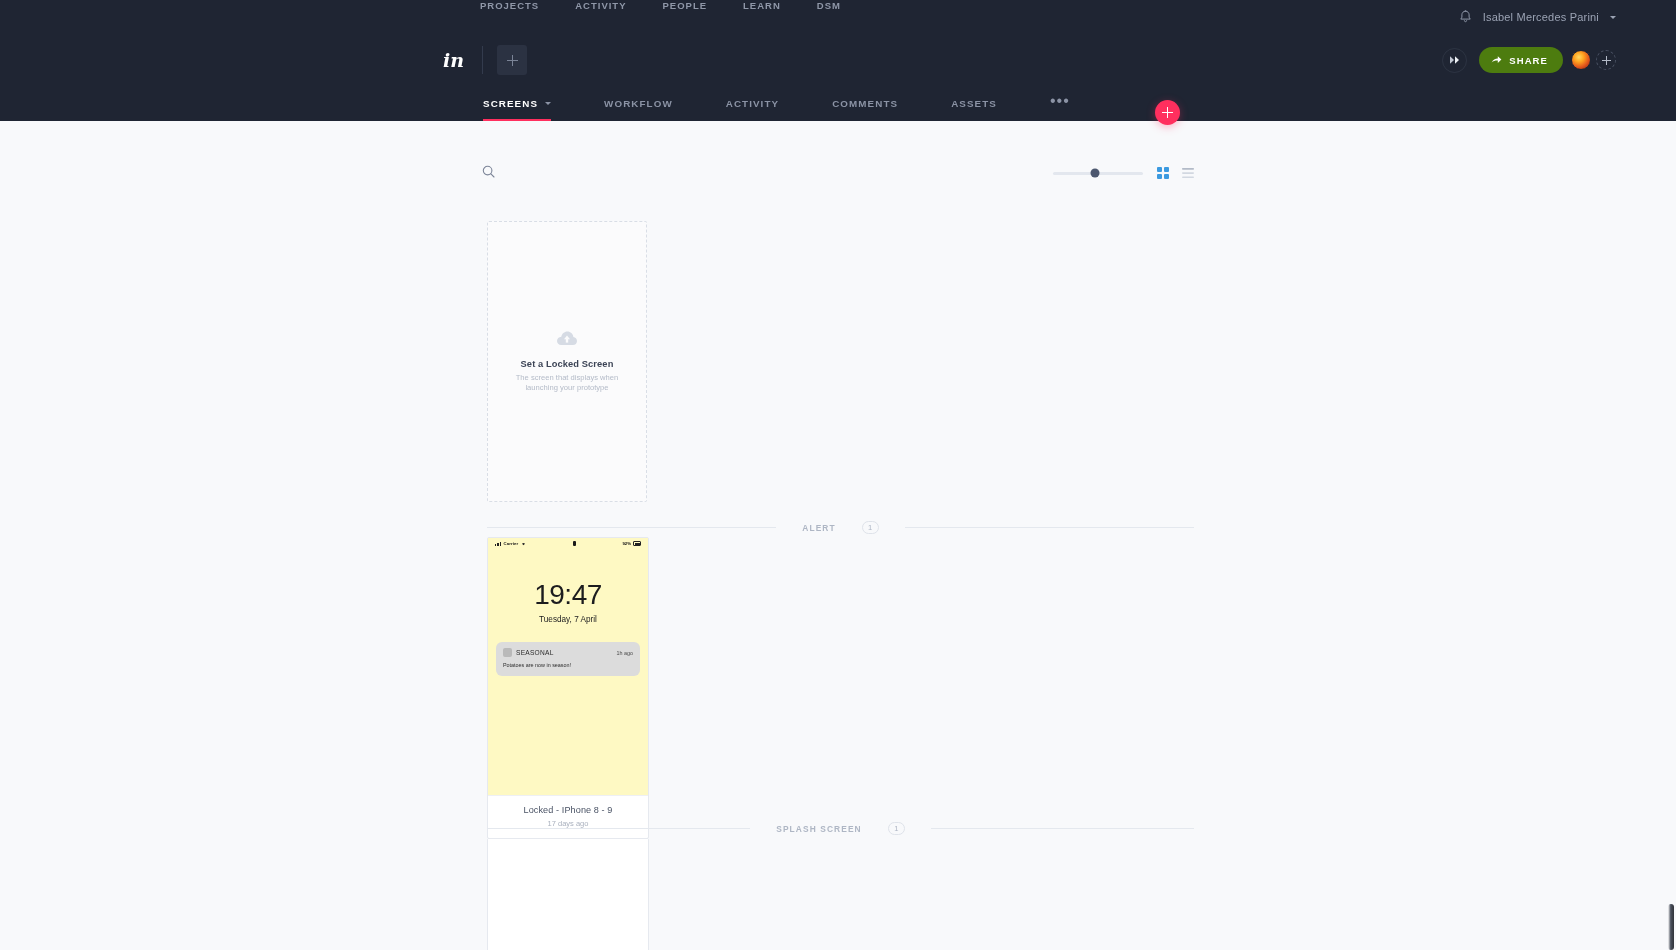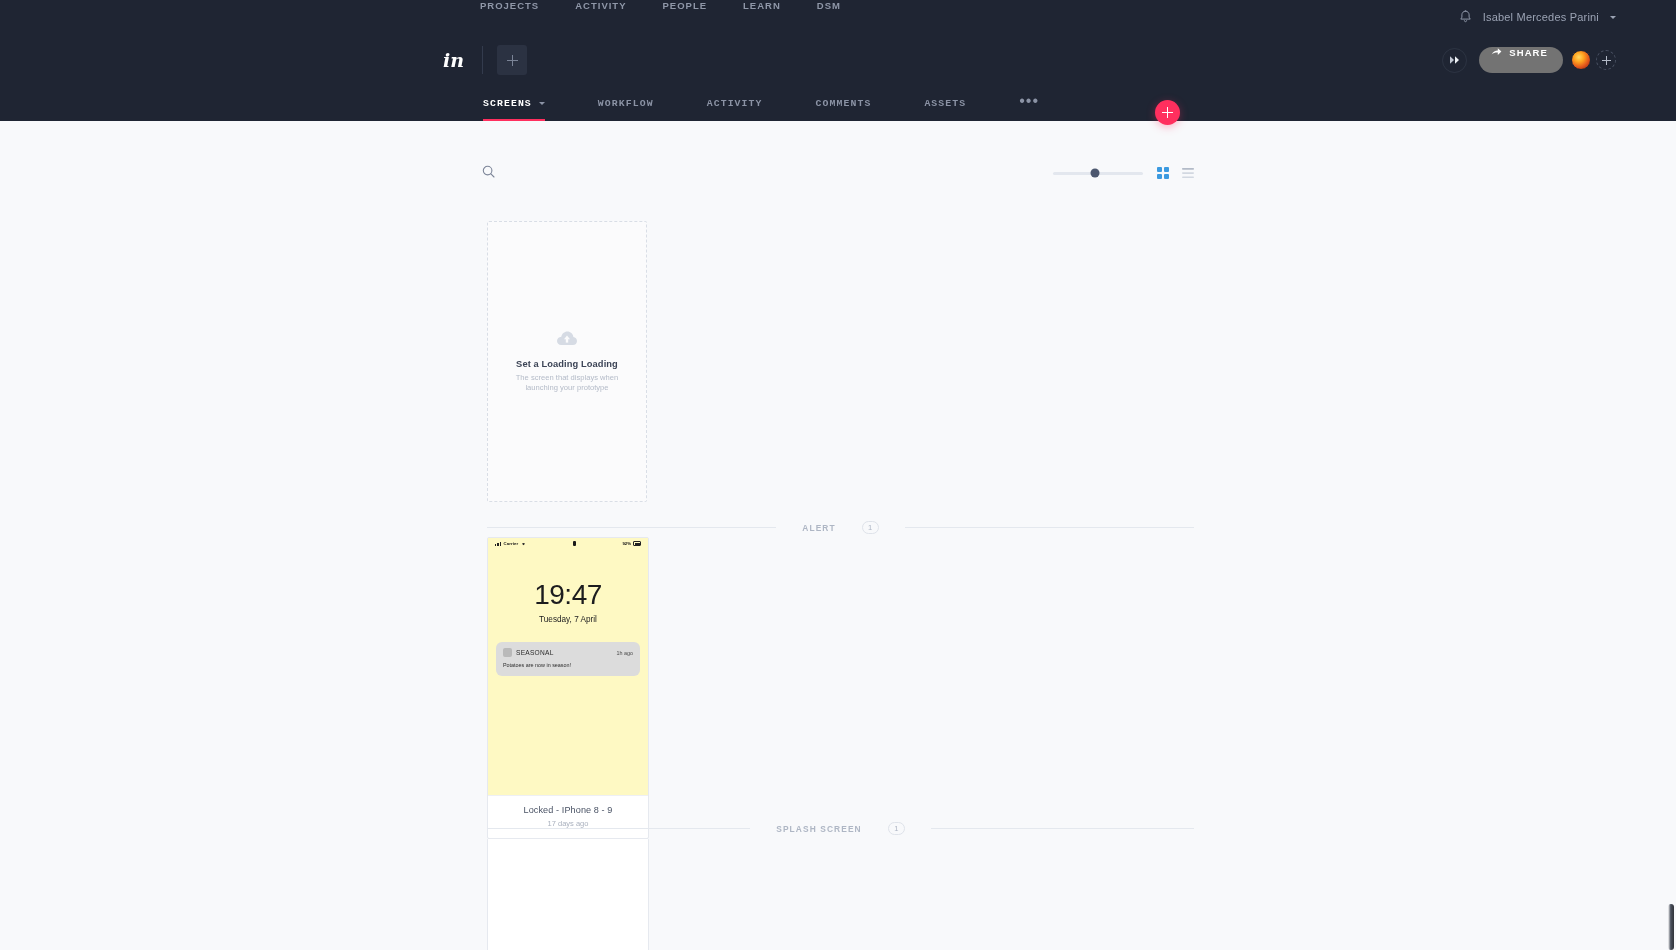--- a/index.html
+++ b/index.html
@@ -97,22 +97,22 @@
   }
   .preview-btn {
     width: 25px; height: 25px; border-radius: 50%;
     border: 1px solid #39415280;
     display: flex; align-items: center; justify-content: center;
     cursor: pointer;
   }
   .share-btn {
     height: 26px; padding: 0 15px 0 12px;
     border-radius: 13px;
-    background: #737373;
-    display: flex; gap: 7px;
+    background: #4d7c0f;
+    display: flex; align-items: center; gap: 7px;
     cursor: pointer;
     border: none;
   }
   .share-label {
     color: #ffffff; font-size: 9.5px; font-weight: 700; letter-spacing: 1.1px;
   }
   .avatar-grp { display: flex; align-items: center; }
   .avatar {
     width: 20px; height: 20px; border-radius: 50%;
     background: radial-gradient(circle at 38% 34%, #ffd964 0%, #ffa41f 30%, #e2551c 62%, #7a1e06 100%);
@@ -140,21 +140,20 @@
   .tabs { display: flex; align-items: center; margin-left: 483px; height: 35px; }
   .tab {
     position: relative;
     height: 35px;
     display: flex; align-items: center; gap: 7px;
     color: #8b93a5;
     font-size: 9.8px; font-weight: 700; letter-spacing: 1.1px;
     margin-right: 53px;
     cursor: pointer;
     white-space: nowrap;
-    font-family: Liberation Mono, monospace;
   }
   .tab.active { color: #ffffff; }
   .tab.active:after {
     content: ""; position: absolute; left: 0; bottom: 0;
     width: 100%; height: 2.5px; background: #ff2f5e;
   }
   .tab .tcaret {
     width: 0; height: 0;
     border-left: 3px solid transparent;
     border-right: 3px solid transparent;
@@ -474,21 +473,21 @@
   <div class="screens">
 
     <div class="card-loading">
       <span class="cloud-icon">
         <svg width="22" height="16" viewBox="0 0 22 16">
           <path d="M5.2 15h11.6c2.6 0 4.2-1.9 4.2-4.1 0-2.1-1.5-3.8-3.6-4-.5-3.1-2.9-5.4-6-5.4-3.1 0-5.6 2.3-6.1 5.3C2.8 7 1 8.8 1 11c0 2.2 1.7 4 4.2 4z" fill="#d6dbe4"></path>
           <path d="M11 5.5 L14 9.2 H8 Z" fill="#fbfbfc"></path>
           <rect x="9.8" y="8.6" width="2.4" height="4" fill="#fbfbfc"></rect>
         </svg>
       </span>
-      <div class="loading-title">Set a Loading Loading</div>
+      <div class="loading-title">Set a Locked Screen</div>
       <div class="loading-sub">The screen that displays when launching your prototype</div>
     </div>
 
     <div class="divider" style="top:400px;">
       <div class="div-line"></div>
       <div class="div-label">ALERT</div>
       <div class="div-count">1</div>
       <div class="div-line"></div>
     </div>
 

